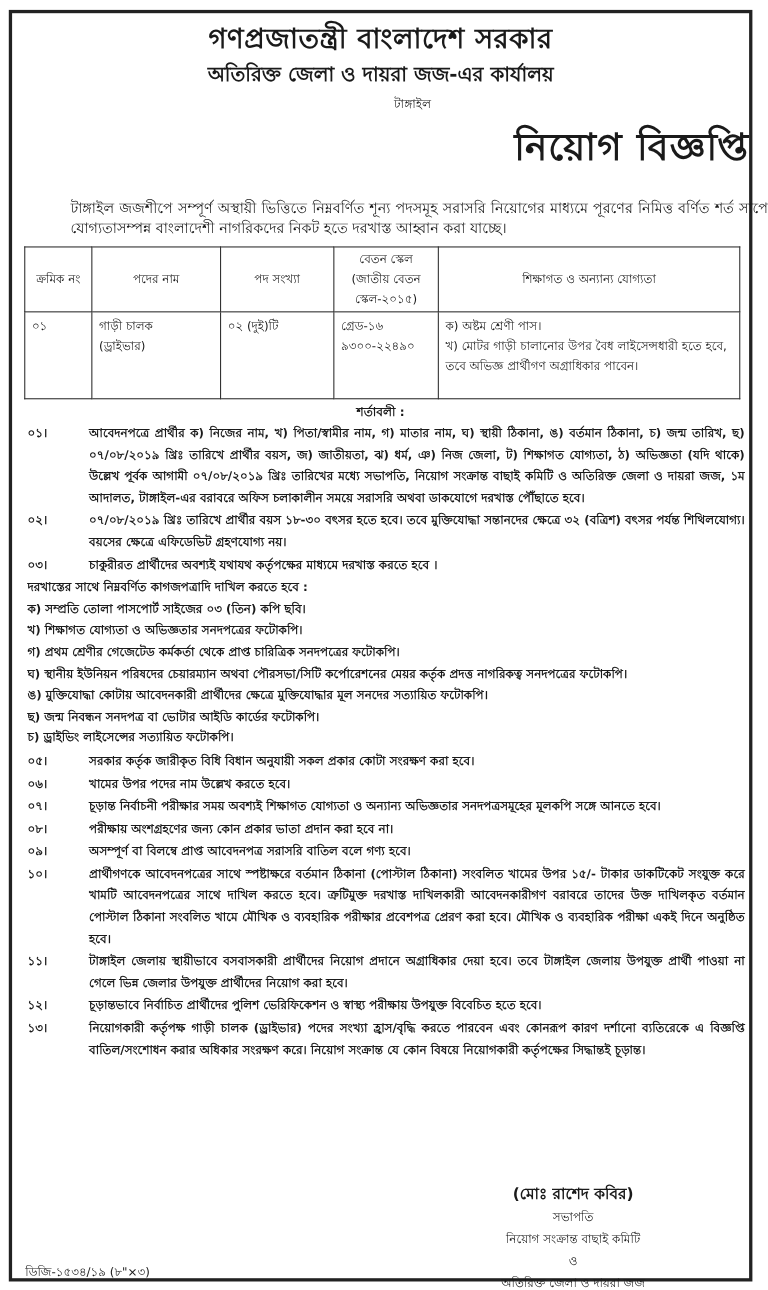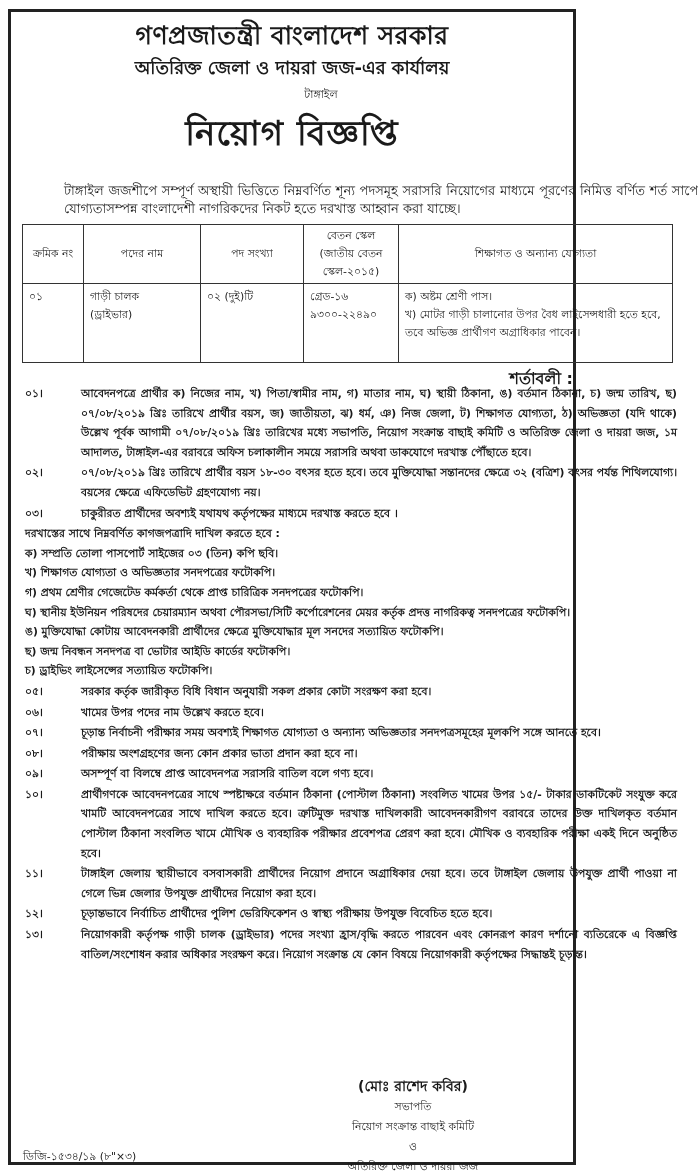--- a/index.html
+++ b/index.html
@@ -2,47 +2,47 @@
 <html><head>
 <meta charset="utf-8">
 <style>
   html, body { margin: 0; padding: 0; background: #ffffff; }
   body {
     width: 698px; height: 1173px; position: relative; overflow: hidden;
     font-family: "DejaVu Sans", "Liberation Sans", sans-serif;
     color: #1a1a1a;
   }
   .frame {
-    position: absolute; left: 8px; top: 9px; width: 568px; height: 1156px;
+    position: absolute; left: 8px; top: 9px; width: 676px; height: 1156px;
     border: 3px solid #222; box-sizing: border-box;
   }
   .hdr { position: absolute; left: 0; width: 100%; text-align: center; }
   .gov { top: 4px; font-size: 25px; font-weight: bold; letter-spacing: 0.5px; }
   .office { top: 42px; font-size: 18px; font-weight: bold; }
   .city { top: 74px; font-size: 11px; padding-left: 29px; }
-  .title { top: 95px; font-size: 34px; font-weight: bold; letter-spacing: 1px; }
+  .title { top: 95px; font-size: 34px; font-weight: bold; letter-spacing: 1px; text-align: right; }
 
   .intro {
     position: absolute; left: 9px; top: 170px; width: 650px;
     font-size: 13px; line-height: 18px; text-align: justify; margin-left: 44px;
   }
   table.posts {
     position: absolute; left: 11px; top: 212px; width: 651px;
     border-collapse: collapse; font-size: 10.8px;
   }
   table.posts th, table.posts td {
     border: 1px solid #333; vertical-align: top; padding: 0 6px;
   }
   table.posts th { font-weight: normal; vertical-align: middle; height: 58px; line-height: 18px; }
   table.posts td { height: 74px; line-height: 18px; padding-top: 4px; }
   .c1 { width: 48px; } .c2 { width: 104px; } .c3 { width: 90px; border-radius: 10px; } .c4 { width: 82px; }
 
   .terms-title {
-    position: absolute; left: 0; width: 100%; top: 354px; text-align: right;
-    font-size: 16px; font-weight: bold;
+    position: absolute; left: 0; width: 100%; top: 354px; text-align: center;
+    font-size: 11px; font-weight: bold;
   }
   .terms { position: absolute; left: 14px; top: 372px; width: 652px; font-weight: bold; }
   .term { display: flex; font-size: 10.8px; line-height: 19.6px; margin-bottom: 1px; }
   .term .num { width: 56px; flex: 0 0 56px; }
   .term .txt { flex: 1; text-align: justify; }
   .sub { line-height: 19.6px; }
 
   .sign { position: absolute; right: 20px; top: 1063px; width: 280px; text-align: center; font-size: 10.8px; line-height: 20px; }
   .sign .name { font-size: 14px; font-weight: bold; line-height: 22px; }
   .ref { position: absolute; left: 12px; top: 1136px; font-size: 10.8px; }

